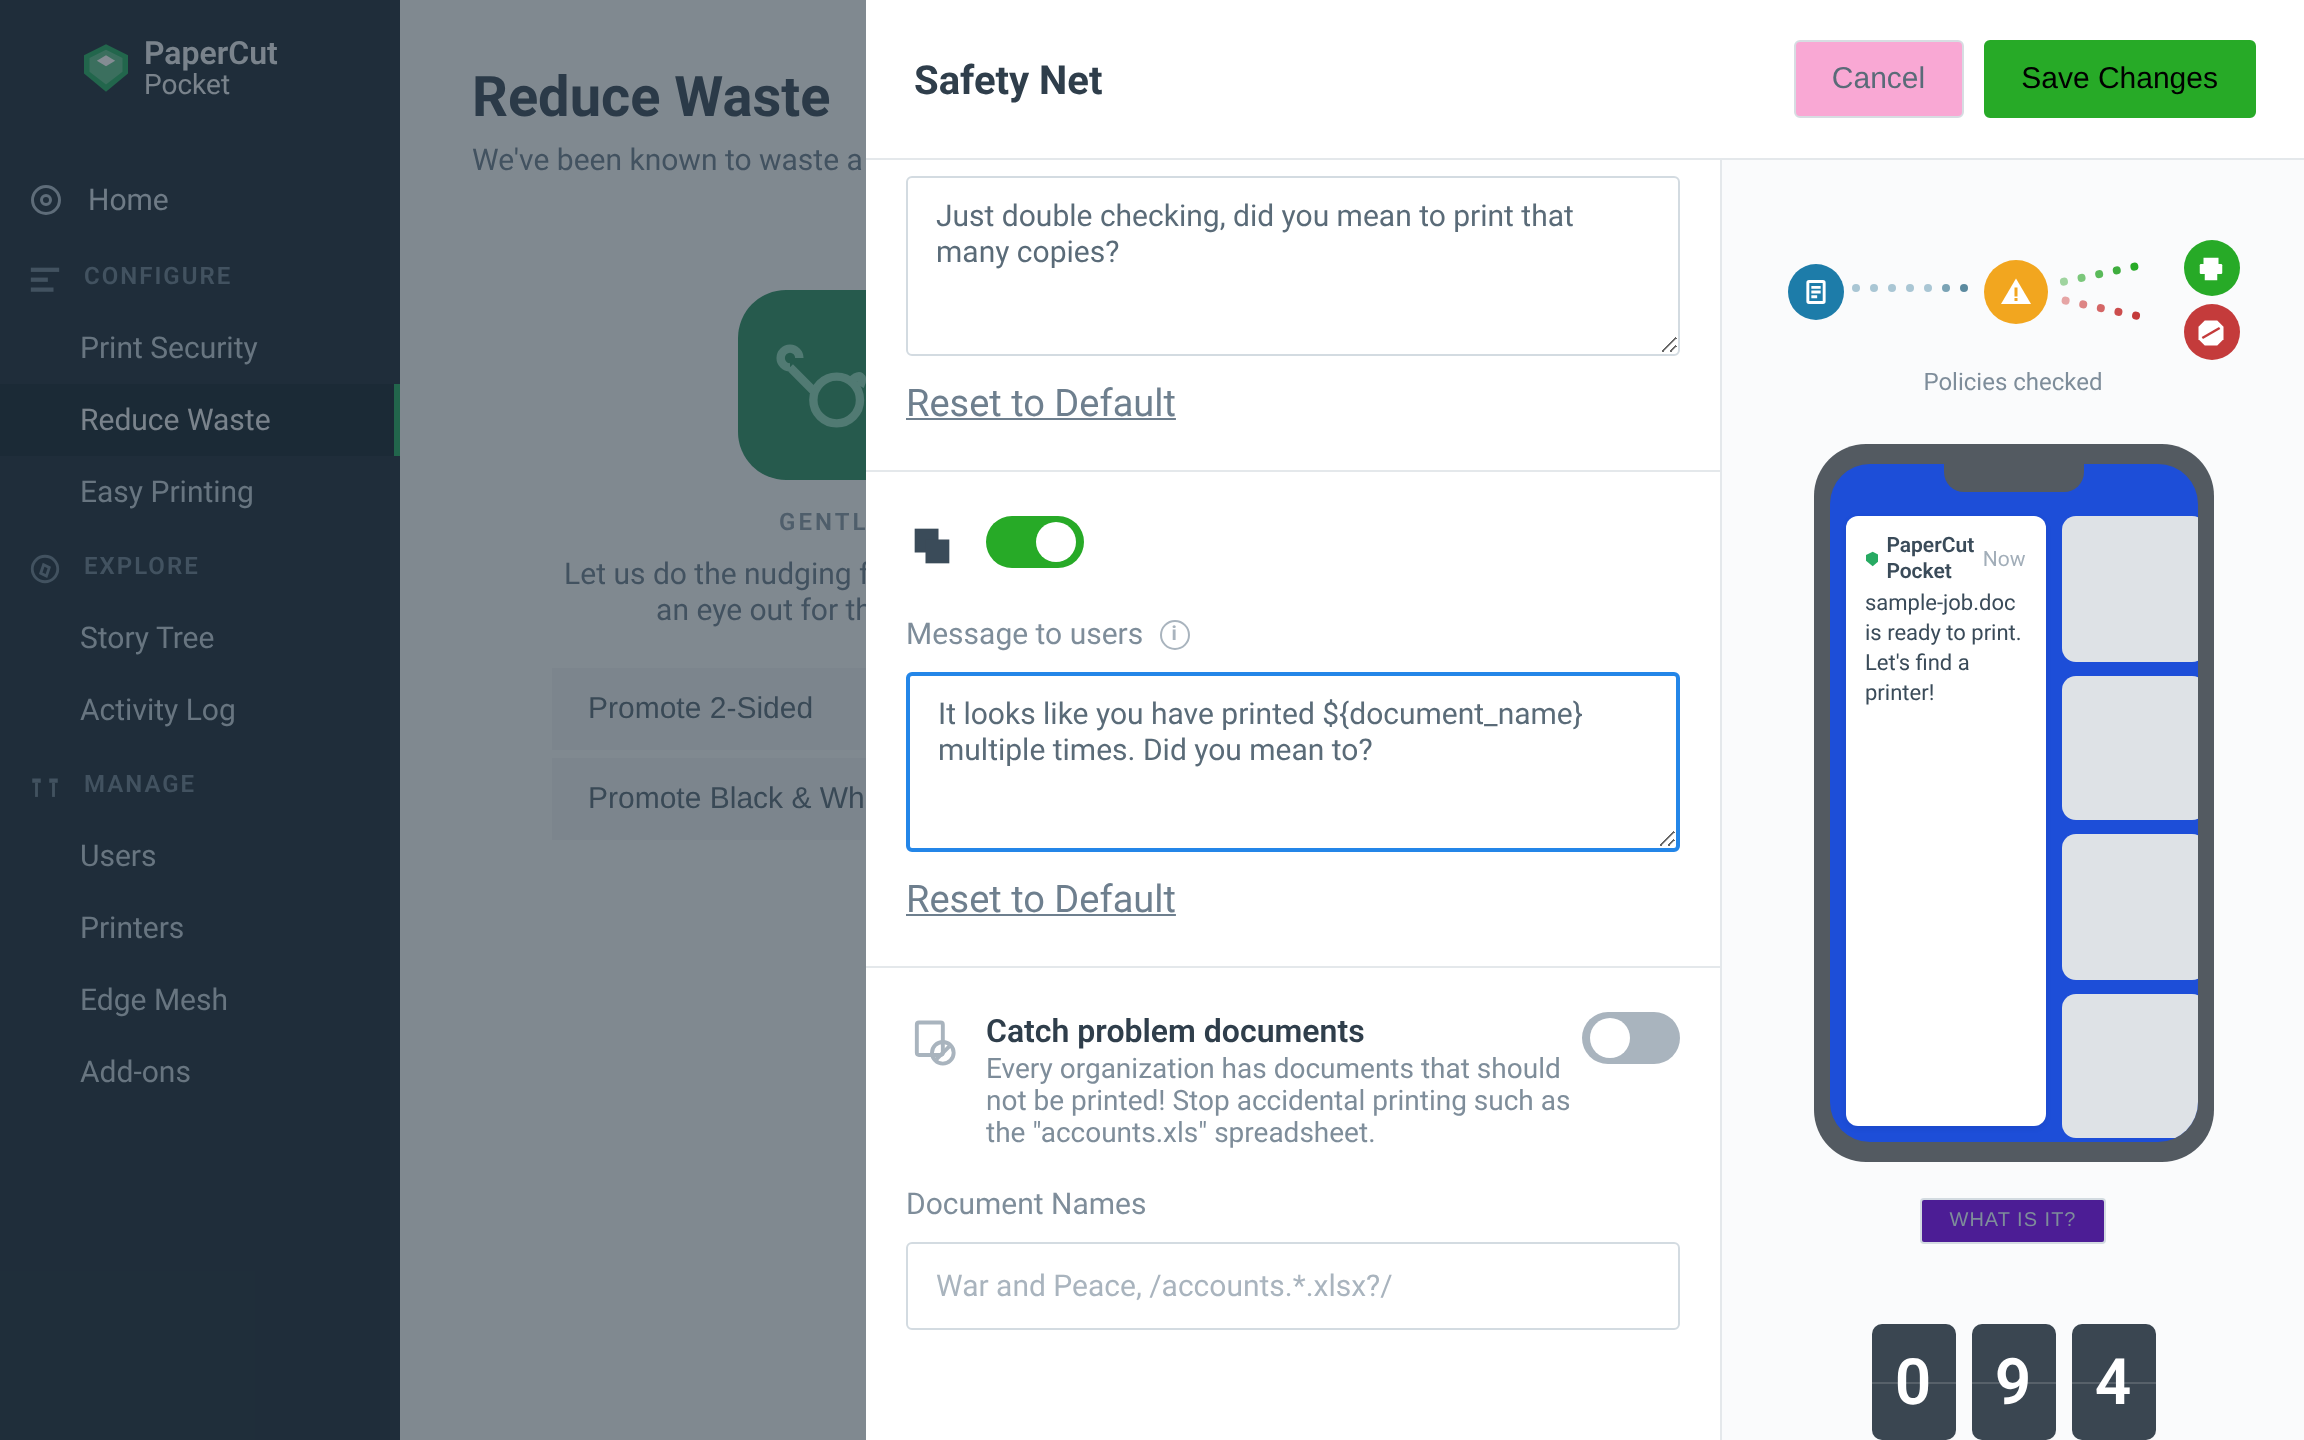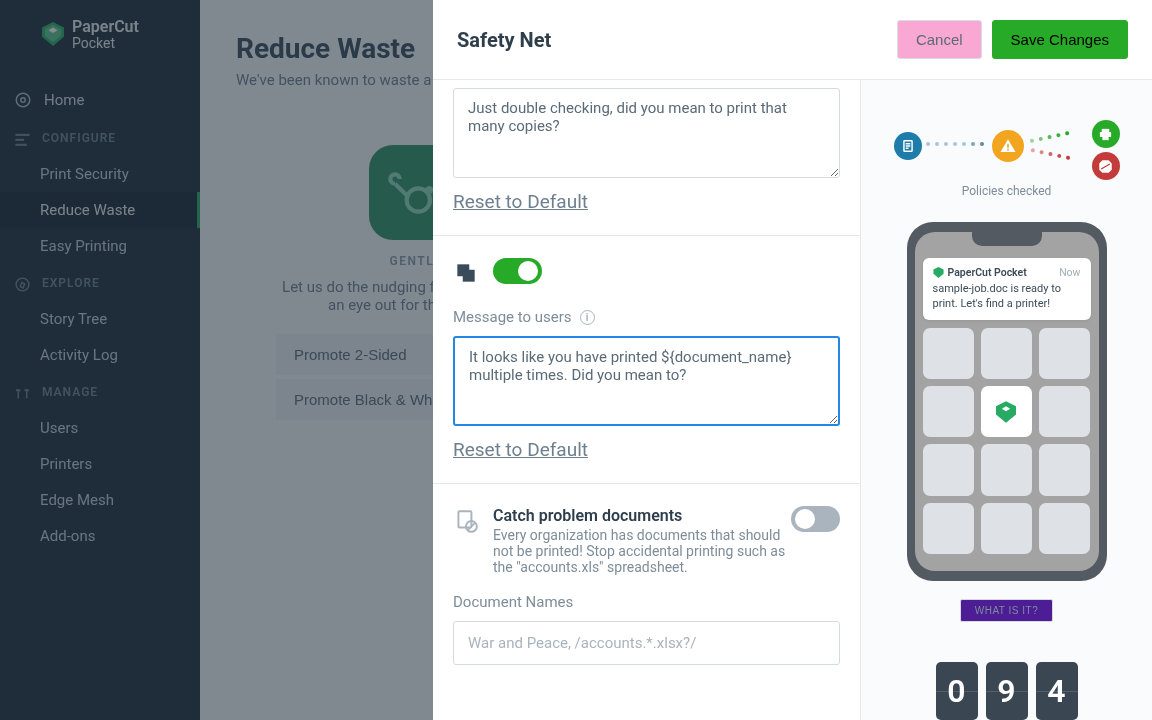--- a/index.html
+++ b/index.html
@@ -77,21 +77,21 @@
 .flow-doc { left: 2px; top: 12px; background: #1d7ca9; }
 .flow-warn { left: 100px; top: 10px; background: #f2a61f; width: 32px; height: 32px; }
 .flow-print { right: 2px; top: 0; background: #27aa27; }
 .flow-block { right: 2px; top: 32px; background: #c43b3b; }
 .flow-dots { position: absolute; top: 22px; height: 8px; display: flex; gap: 5px; }
 .flow-dots span { width: 4px; height: 4px; border-radius: 50%; }
 .policies-label { font-size: 12px; color: #7e8d9a; margin-bottom: 24px; }
 
 .phone { width: 200px; height: 370px; background: #535a61; border-radius: 26px; padding: 10px 8px; position: relative; }
 .phone .notch { width: 70px; height: 14px; background: #535a61; border-radius: 0 0 10px 10px; position: absolute; top: 10px; left: 50%; transform: translateX(-50%); z-index: 2; }
-.phone-screen { width: 100%; height: 100%; background: #a3a3a3; border-radius: 20px; padding: 26px 8px 8px; display: flex; flex-direction: column; gap: 8px; overflow: hidden; }
+.phone-screen { width: 100%; height: 100%; background: #1d4ed8; border-radius: 20px; padding: 26px 8px 8px; display: flex; flex-direction: row; gap: 8px; overflow: hidden; }
 .phone-notif { background: #fff; border-radius: 6px; padding: 8px 10px; box-shadow: 0 1px 3px rgba(0,0,0,0.08); }
 .phone-notif-top { display: flex; align-items: center; justify-content: space-between; font-size: 10.5px; margin-bottom: 3px; }
 .phone-notif-top .left { display: flex; align-items: center; gap: 4px; font-weight: 600; color: #3a4b59; }
 .phone-notif-top .now { color: #a2aeb9; }
 .phone-notif-body { font-size: 11px; color: #3a4b59; line-height: 1.35; }
 .phone-grid { display: grid; grid-template-columns: repeat(3, 1fr); gap: 7px; }
 .phone-grid .cell { background: #dee2e6; border-radius: 7px; aspect-ratio: 1; }
 .phone-grid .cell.logo-cell { background: #fff; display: flex; align-items: center; justify-content: center; }
 
 .whatisit { margin-top: 18px; border: 1px solid #d3dbe1; padding: 5px 14px; font-size: 10px; letter-spacing: 0.5px; color: #7e8d9a; background: #4c1d95; border-radius: 2px; }

